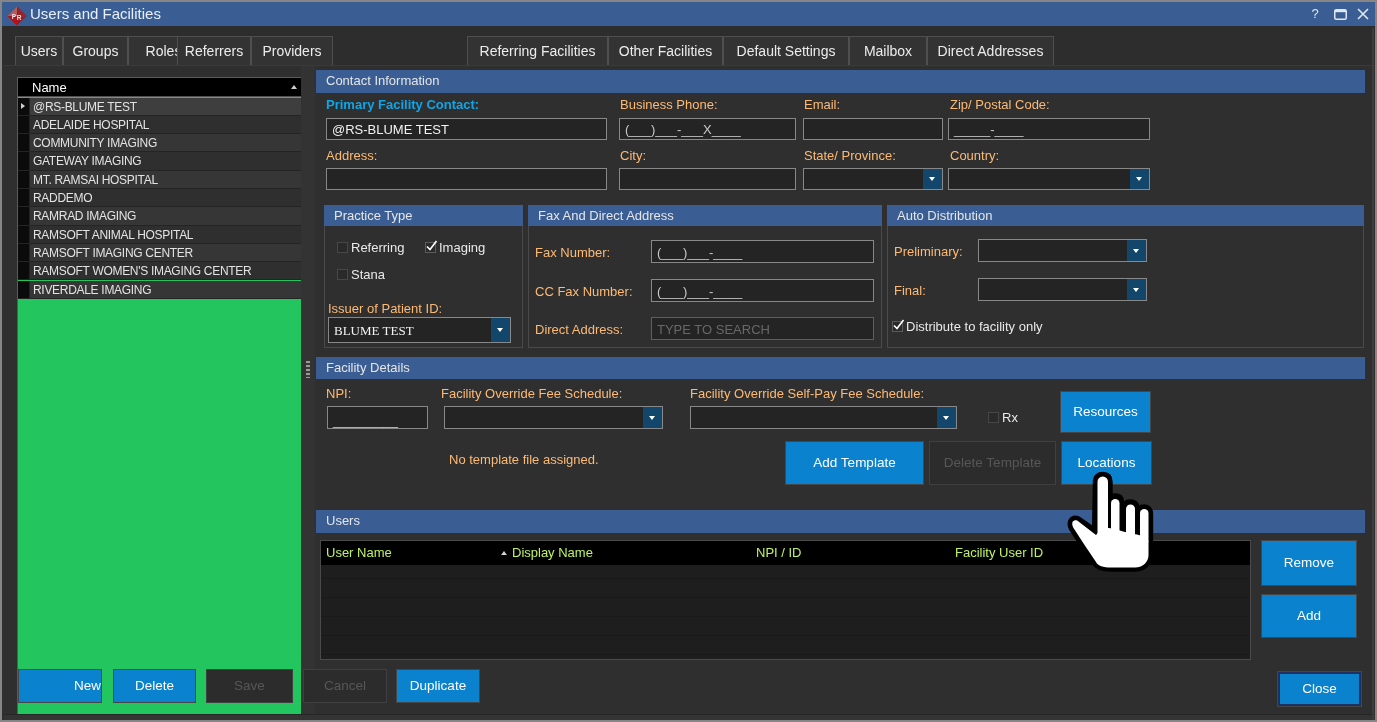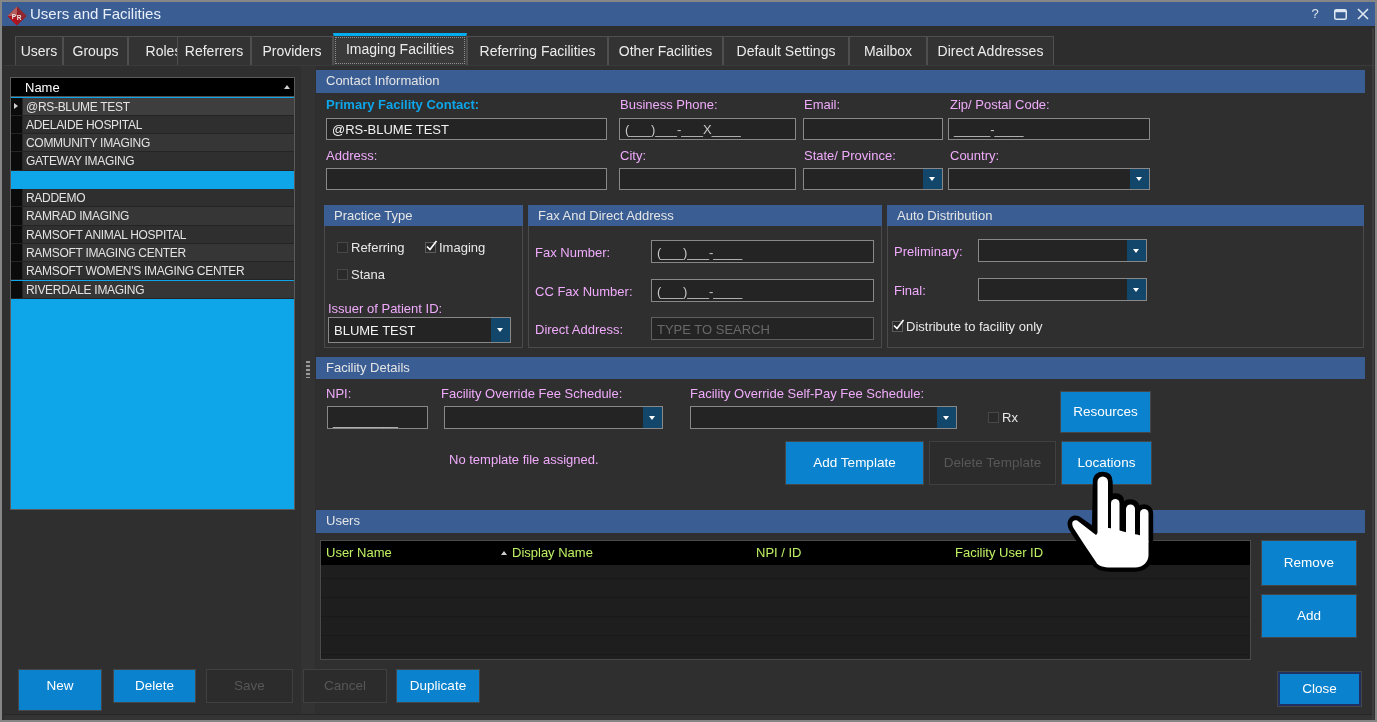--- a/index.html
+++ b/index.html
@@ -15,37 +15,37 @@
 #title-text { position:absolute; left:28px; top:3px; font-size:15px; color:#e9eff8; }
 #icon { position:absolute; left:5px; top:4px; width:20px; height:20px; }
 .winbtn { position:absolute; top:0; height:24px; width:30px; color:#dfe7f2; text-align:center; font-size:13px; line-height:24px; }
 
 #tabstrip { position:absolute; left:0; top:24px; width:1373px; height:39px; background:#2d2d2d; }
 .tab { position:absolute; top:10px; height:29px; background:#333333; border:1px solid #4f4f4f; border-bottom:none;
   color:#ececec; font-size:14px; text-align:center; line-height:28px; }
 .tab.sel { top:7px; height:32px; background:#3a3a3a; border-top:3px solid #00aeef; line-height:27px; }
 .tab.sel .focusbox { position:absolute; left:2px; right:2px; top:2px; bottom:2px; outline:1px dotted #8f8f8f; }
 
-#listpanel { position:absolute; left:8px; top:75px; width:285px; height:433px; background:#0ea5e9; border:1px solid #5b5b5b; }
+#listpanel { position:absolute; left:15px; top:75px; width:285px; height:642px; background:#22c55e; border:1px solid #5b5b5b; }
 #listhdr { position:absolute; left:0; top:0; width:283px; height:19px; background:#000; border-bottom:0.5px solid #4f4f4f; color:#fff; font-size:13px; }
 #listhdr .txt { position:absolute; left:14px; top:2px; }
 #listhdr .sort { position:absolute; right:4px; top:7px; width:0; height:0; border-left:3.5px solid transparent; border-right:3.5px solid transparent; border-bottom:4.5px solid #cfcfcf; }
 .lrow { position:absolute; left:0; width:283px; height:18.3px; background:#363636; border-bottom:1px solid #242424; color:#e3e3e3; font-size:12px; letter-spacing:-0.3px; }
 .lrow .ind { position:absolute; left:0; top:0; width:12px; height:17.3px; background:#0b0b0b; border-right:1px solid #242424; }
 .lrow .txt { position:absolute; left:15px; top:2px; white-space:nowrap; }
 .lrow.alt { background:#2f2f2f; }
 .lrow.cur { background:#3e3e3e; }
 .lrow .mark { position:absolute; left:3px; top:5px; width:0; height:0; border-top:3.5px solid transparent; border-bottom:3.5px solid transparent; border-left:4.5px solid #d0d0d0; }
 
 #grip { position:absolute; left:304px; top:359px; width:4px; height:17px; background:repeating-linear-gradient(to bottom,#9a9a9a 0 2px,#3a3a3a 2px 4px); }
 
 .secbar { position:absolute; background:#3a5e94; color:#e5e5e5; font-size:13px; }
 .secbar .t { position:absolute; left:10px; top:3px; }
 
-.lbl { position:absolute; color:#f0abfc; font-size:13px; white-space:nowrap; }
+.lbl { position:absolute; color:#fdba74; font-size:13px; white-space:nowrap; }
 .lbl.b { color:#0ea5e9; font-weight:bold; }
 .inp { position:absolute; background:#242424; border:1px solid #888888; color:#f2f2f2; font-size:13px; }
 .inp .v { position:absolute; left:5px; top:3px; white-space:nowrap; }
 .inp .mask { color:#c9c9c9; letter-spacing:0px; }
 .inp .ph { color:#686868; }
 .dd { position:absolute; background:#242424; border:1px solid #888888; }
 .dd .btn { position:absolute; right:0; top:0; bottom:0; width:19px; background:#12466a; }
 .dd .btn:after { content:""; position:absolute; left:50%; top:50%; margin-left:-4px; margin-top:-2px;
   border-left:3.5px solid transparent; border-right:3.5px solid transparent; border-top:4.5px solid #ffffff; }
 .dd .v { position:absolute; left:5px; top:3px; color:#f2f2f2; font-size:13px; white-space:nowrap; }
@@ -91,21 +91,20 @@
           <path d="M1,1 L11,11 M11,1 L1,11" stroke="#dfe7f2" stroke-width="1.6"></path>
         </svg></div>
   </div>
 
   <div id="tabstrip">
       <div class="tab" style="left:13px; width:48px;">Users</div>
       <div class="tab" style="left:61px; width:65px;">Groups</div>
       <div class="tab" style="left:126px; width:71px;">Roles</div>
       <div class="tab" style="left:175px; width:74px;">Referrers</div>
       <div class="tab" style="left:249px; width:82px;">Providers</div>
-      <div class="tab sel" style="left:331px; width:134px;">Imaging Facilities<div class="focusbox"></div></div>
       <div class="tab" style="left:465px; width:141px;">Referring Facilities</div>
       <div class="tab" style="left:606px; width:115px;">Other Facilities</div>
       <div class="tab" style="left:721px; width:126px;">Default Settings</div>
       <div class="tab" style="left:847px; width:78px;">Mailbox</div>
       <div class="tab" style="left:925px; width:127px;">Direct Addresses</div>
     </div>
   <div class="abs" style="left:2px; top:63px; width:1373px; height:1px; background:#3a3a3a;"></div>
 
   <div id="listpanel">
     <div id="listhdr">
@@ -121,20 +120,24 @@
         <span class="ind"></span>
         <span class="txt">ADELAIDE HOSPITAL</span>
       </div>
     <div class="lrow" style="top:56.1px;">
         <span class="ind"></span>
         <span class="txt">COMMUNITY IMAGING</span>
       </div>
     <div class="lrow alt" style="top:74.4px;">
         <span class="ind"></span>
         <span class="txt">GATEWAY IMAGING</span>
+      </div>
+    <div class="lrow" style="top:92.7px;">
+        <span class="ind"></span>
+        <span class="txt">MT. RAMSAI HOSPITAL</span>
       </div>
     <div class="lrow alt" style="top:111.0px;">
         <span class="ind"></span>
         <span class="txt">RADDEMO</span>
       </div>
     <div class="lrow" style="top:129.3px;">
         <span class="ind"></span>
         <span class="txt">RAMRAD IMAGING</span>
       </div>
     <div class="lrow alt" style="top:147.6px;padding-left:40px;">
@@ -200,21 +203,21 @@
     <svg class="chk" viewBox="0 0 13 13">
         <polyline points="2,7.5 5,10.5 11.5,2" fill="none" stroke="#ffffff" stroke-width="1.6"></polyline>
       </svg>
     <span class="txt">Imaging</span>
     </div>
   <div class="cb dim" style="left:335px; top:265px;">
       <span class="box"></span>
       <span class="txt">Stana</span>
     </div>
   <div class="lbl" style="left:326px; top:299px;">Issuer of Patient ID:</div>
-  <div class="dd" style="left:326px; top:315px; width:183px; height:26px;">
+  <div class="dd" style="left:326px; top:315px; width:183px; height:26px;font-family:Liberation Serif, serif;">
       <span class="v" style="top:5px;">BLUME TEST</span>
       <span class="btn"></span>
     </div>
 
   <div class="panel" style="left:526px; top:203px; width:354px; height:143px;"></div>
   <div class="secbar" style="left:526px; top:203px; width:354px; height:21px;">
       <span class="t">Fax And Direct Address</span>
     </div>
   <div class="lbl" style="left:533px; top:243px;">Fax Number:</div>
   <div class="inp" style="left:649px; top:238px; width:223px; height:23px;">
@@ -294,21 +297,21 @@
       <span style="left:634px;">Facility User ID</span>
     </div>
   </div>
   <div class="btnb" style="left:1259px; top:538px; width:96px; height:46px;padding-left:16px;">
       <span style="top:14px;">Remove</span>
     </div>
   <div class="btnb" style="left:1259px; top:592px; width:96px; height:44px;">
       <span style="top:13px;">Add</span>
     </div>
 
-  <div class="btnb" style="left:16px; top:667px; width:84px; height:42px;">
+  <div class="btnb" style="left:16px; top:667px; width:84px; height:34px;text-align:right;">
       <span style="top:8px;">New</span>
     </div>
   <div class="btnb" style="left:111px; top:667px; width:83px; height:34px;">
       <span style="top:8px;">Delete</span>
     </div>
   <div class="btnd" style="left:204px; top:667px; width:87px; height:34px;">
       <span style="top:8px;">Save</span>
     </div>
   <div class="btnd" style="left:301px; top:667px; width:84px; height:34px;">
       <span style="top:8px;">Cancel</span>

